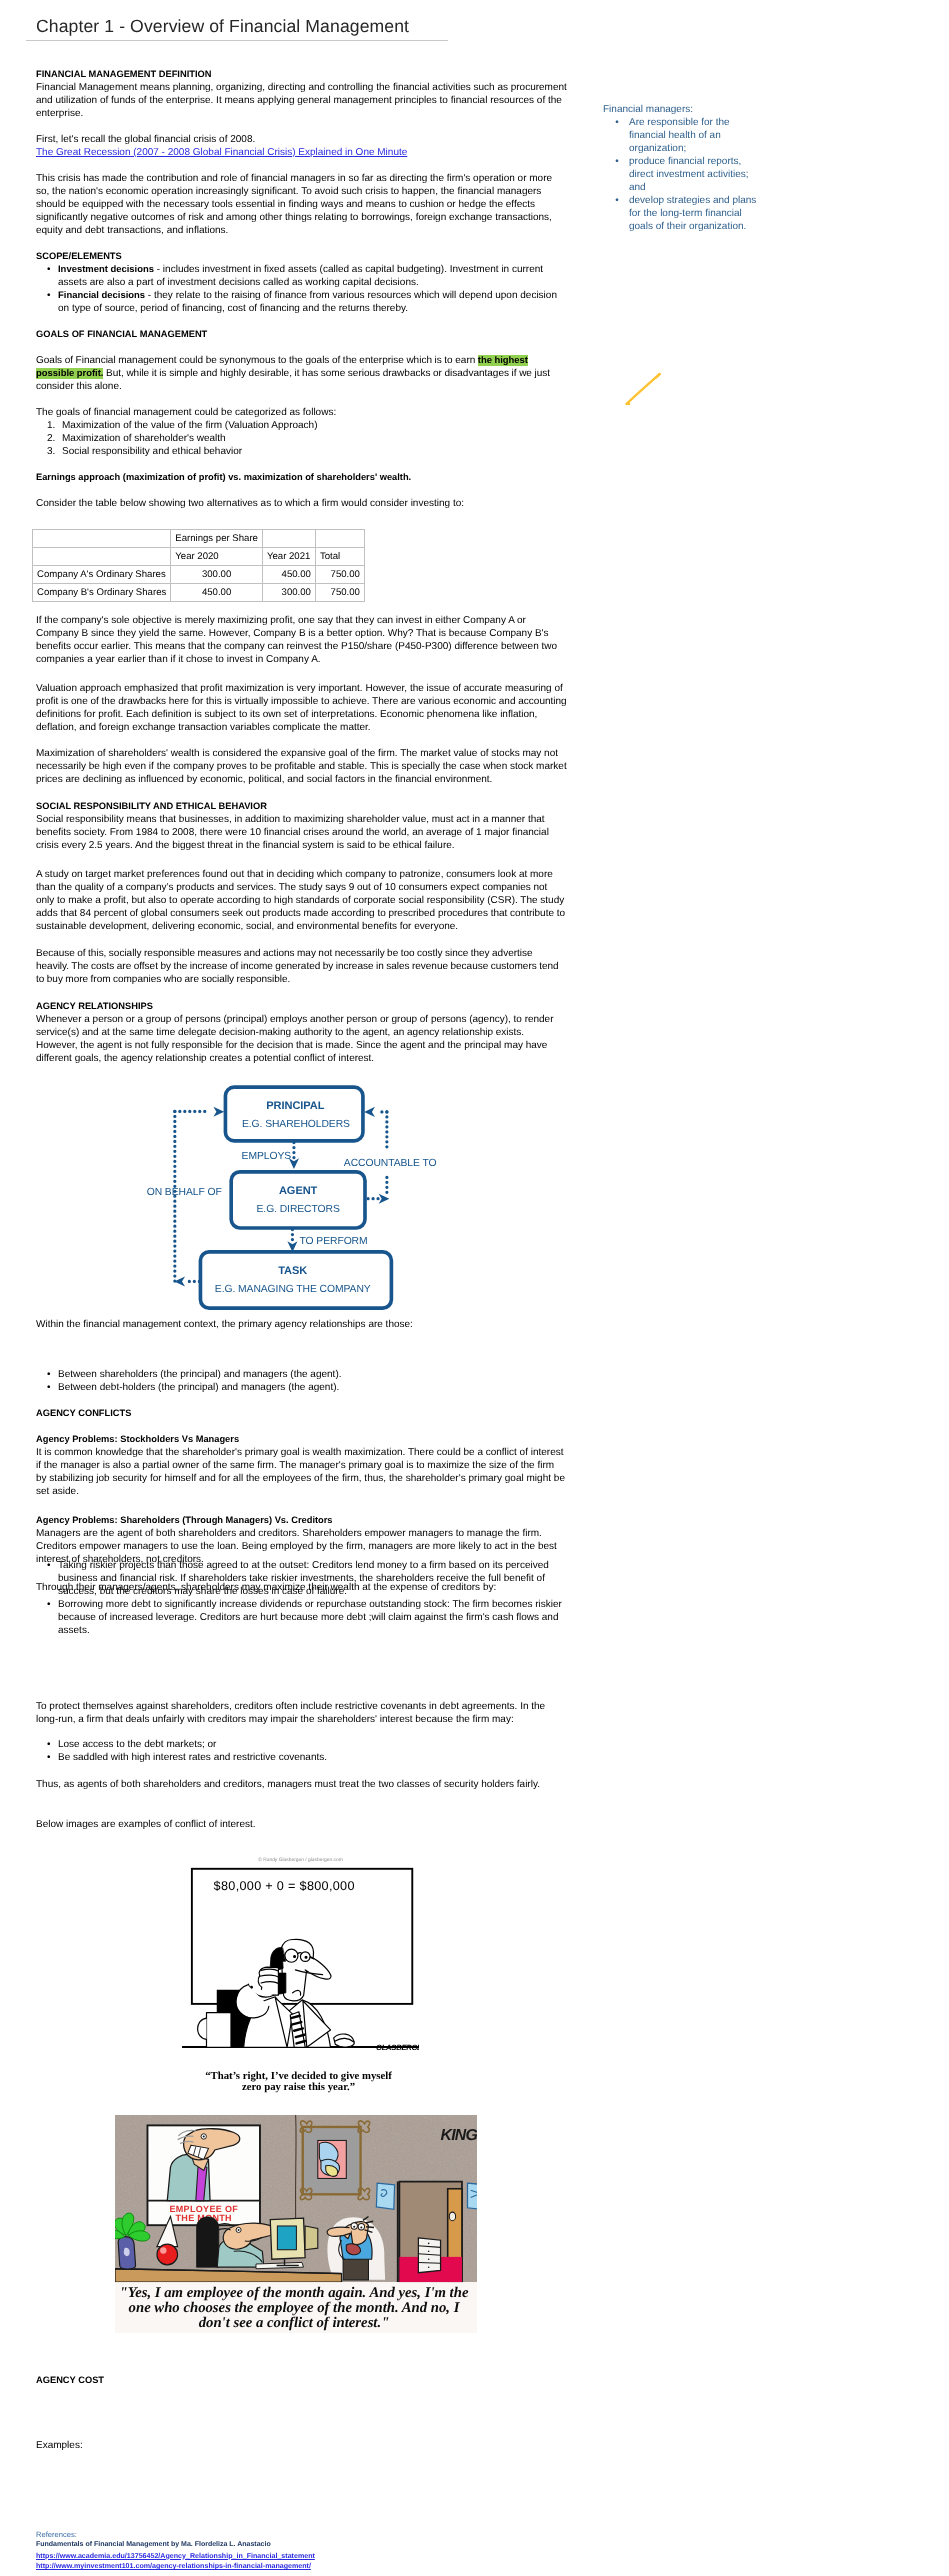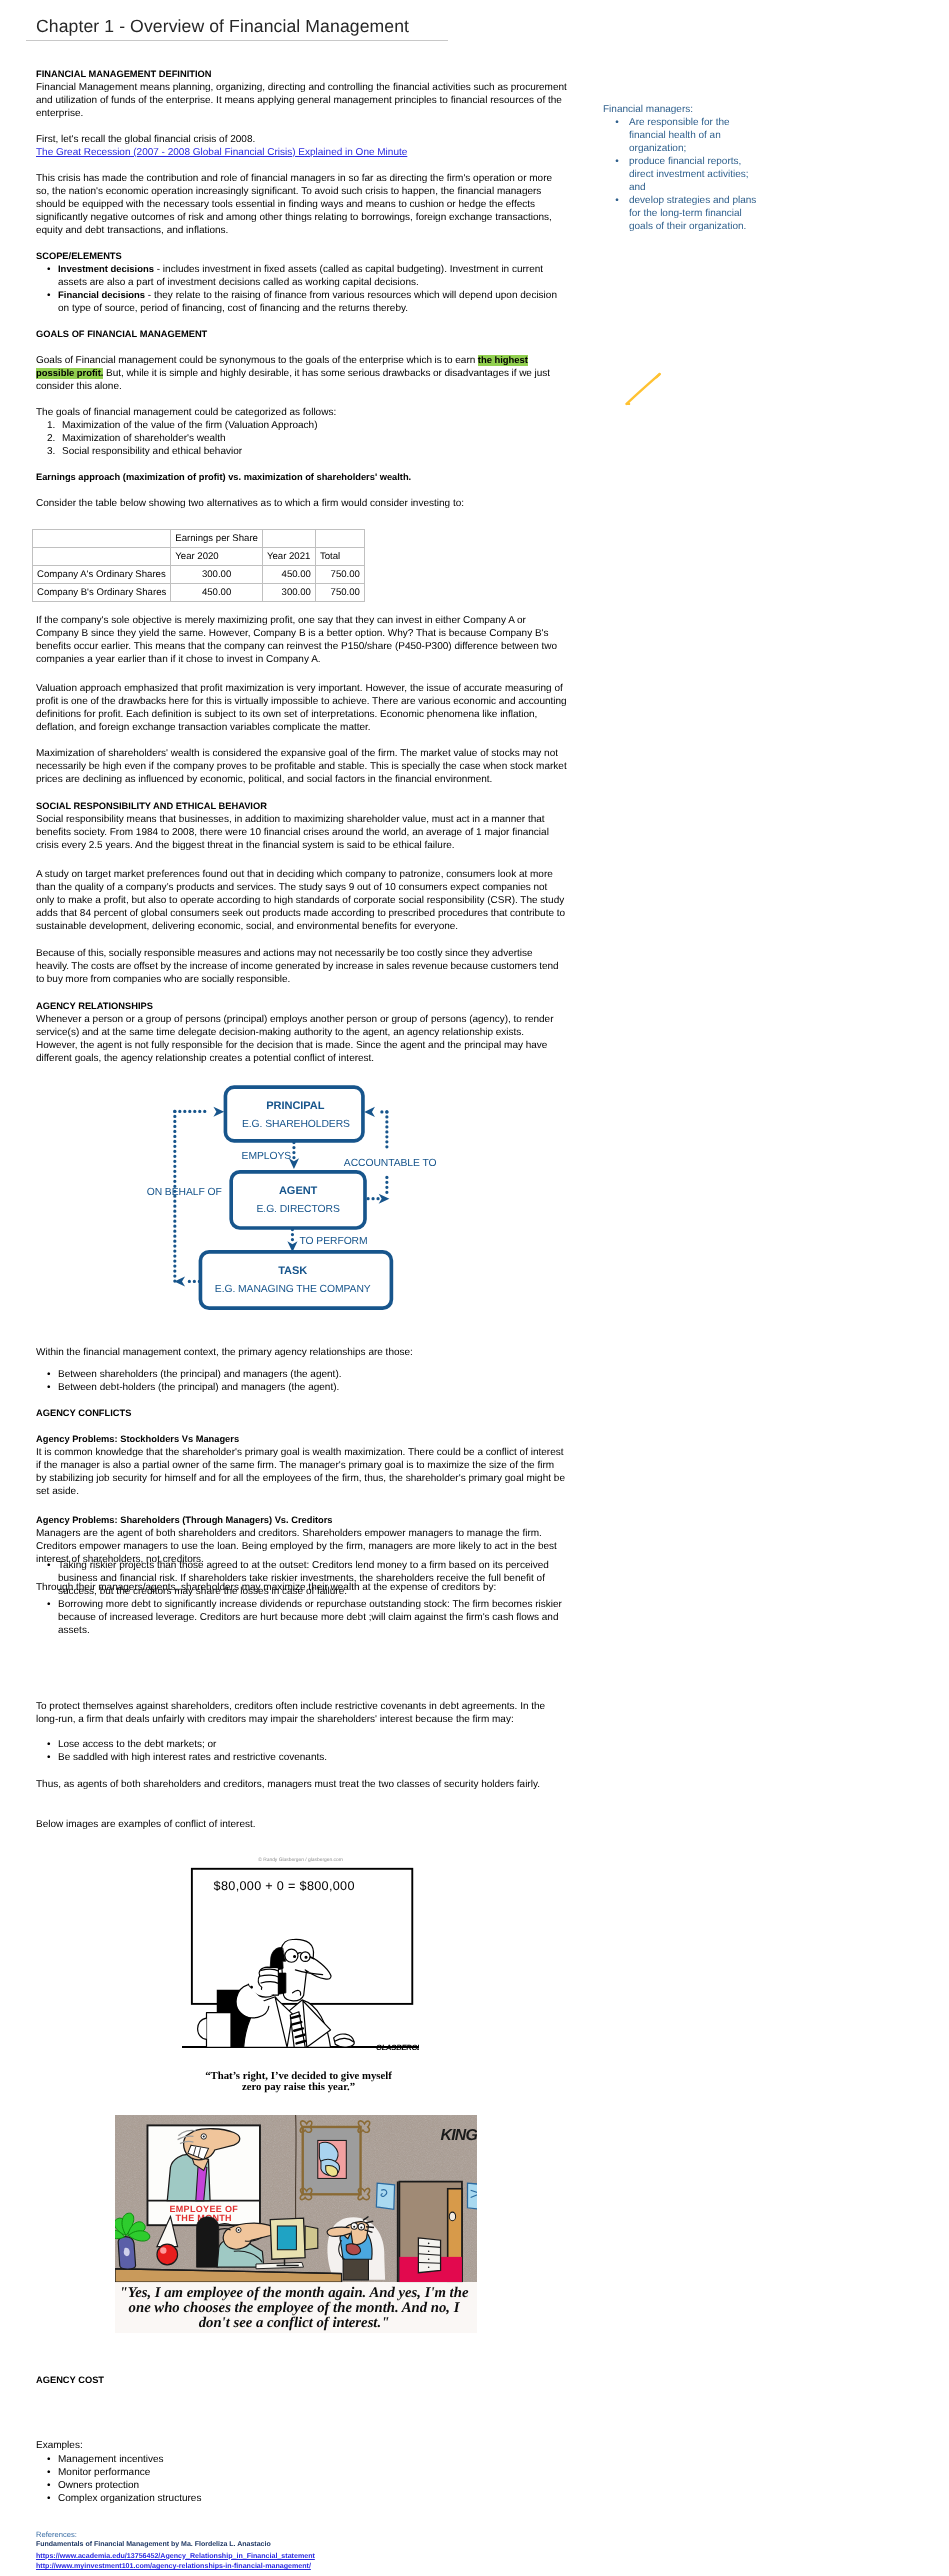--- a/index.html
+++ b/index.html
@@ -215,21 +215,21 @@
       <text x="376" y="1530.8" font-size="13.1" letter-spacing="-0.1">E.G. DIRECTORS</text>
       <text x="369.1" y="1608.7" font-size="14.0" font-weight="bold" letter-spacing="-0.1">TASK</text>
       <text x="369.2" y="1632" font-size="13.1" letter-spacing="-0.1">E.G. MANAGING THE COMPANY</text>
       <text x="335.8" y="1463.4" font-size="13.1" letter-spacing="-0.1">EMPLOYS</text>
       <text x="231.8" y="1509.4" font-size="13.1" letter-spacing="-0.1">ON BEHALF OF</text>
       <text x="420.8" y="1571" font-size="13.1" letter-spacing="-0.1">TO PERFORM</text>
       <text x="492.4" y="1472.7" font-size="13.1" letter-spacing="-0.1">ACCOUNTABLE TO</text>
     </g>
   </svg>
 
-  <div class="blk" style="top:1346px">
+  <div class="blk" style="top:1318px">
     <p>Within the financial management context, the primary agency relationships are those:</p>
   </div>
   <ul class="b blk" style="top:1368px">
     <li>Between shareholders (the principal) and managers (the agent).</li>
     <li>Between debt-holders (the principal) and managers (the agent).</li>
   </ul>
   <div class="blk" style="top:1407px">
     <div class="h">AGENCY CONFLICTS</div>
   </div>
   <div class="blk" style="top:1433px">
@@ -471,26 +471,20 @@
       <text x="226" y="267.7">don't see a conflict of interest."</text>
     </g>
   </svg>
 
   <div class="blk" style="top:2374px">
     <div class="h">AGENCY COST</div>
   </div>
   <div class="blk" style="top:2439px">
     <p>Examples:</p>
   </div>
-  <ul class="b blk" style="top:2453px">
-    <li>Management incentives</li>
-    <li>Monitor performance</li>
-    <li>Owners protection</li>
-    <li>Complex organization structures</li>
-  </ul>
 
   <div class="refs">
     <div>References:</div>
     <div class="refbook">Fundamentals of Financial Management by Ma. Flordeliza L. Anastacio</div>
     <a class="reflink">https://www.academia.edu/13756452/Agency_Relationship_in_Financial_statement</a>
     <a class="reflink">http://www.myinvestment101.com/agency-relationships-in-financial-management/</a>
   </div>
 
 </div>
 

